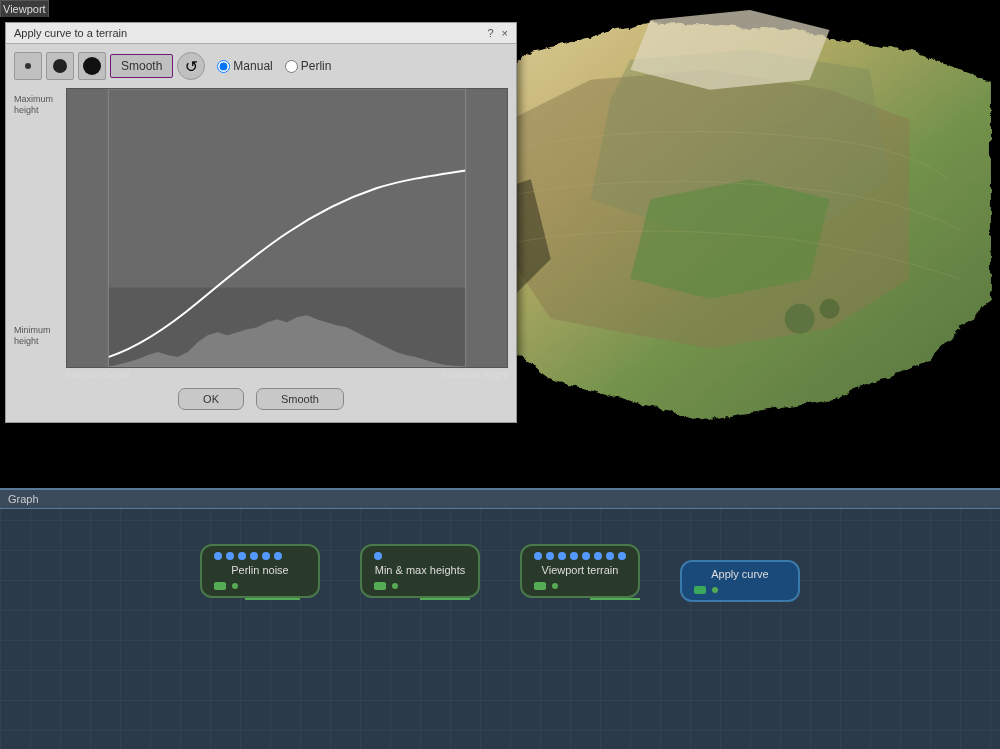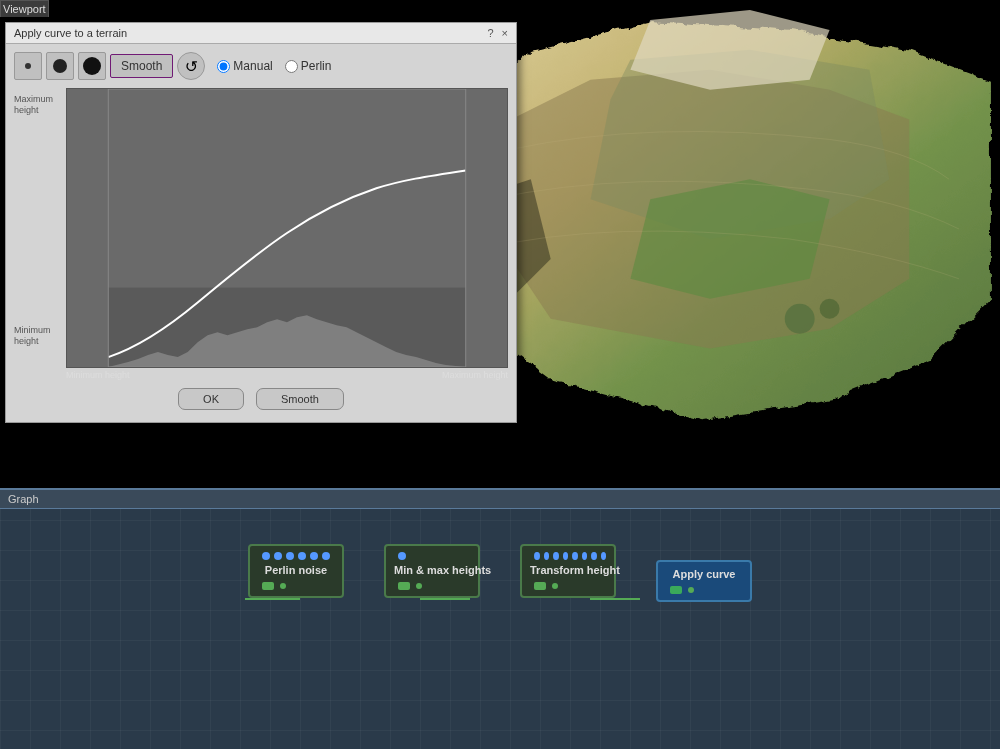--- a/index.html
+++ b/index.html
@@ -185,25 +185,24 @@
       align-items: center;
       justify-content: center;
       gap: 40px;
       padding-top: 30px;
       position: relative;
     }
 
     .node {
       background: #2a3a2a;
       border: 2px solid #4a7a4a;
-      border-radius: 4px;
-      width: 96px;
+      border-radius: 12px;
+      width: 120px;
       padding: 6px 8px;
       position: relative;
-      font-weight: bold;
     }
 
     .node-active {
       background: #1a4a7a;
       border: 2px solid #3a7aaa;
     }
 
     .node-label {
       font-size: 11px;
       color: #ddd;
@@ -446,21 +445,21 @@
       <div class="node-ports-top">
         <div class="port-dot"></div>
         <div class="port-dot"></div>
         <div class="port-dot"></div>
         <div class="port-dot"></div>
         <div class="port-dot"></div>
         <div class="port-dot"></div>
         <div class="port-dot"></div>
         <div class="port-dot"></div>
       </div>
-      <div class="node-label">Transform height</div>
+      <div class="node-label">Viewport terrain</div>
       <div class="node-ports-bottom">
         <div class="output-connector"></div>
         <div class="port-dot small green"></div>
       </div>
     </div>
 
     <div class="node node-active" style="position:relative; z-index:2;margin-top:21px;">
       <div class="node-label">Apply curve</div>
       <div class="node-ports-bottom">
         <div class="output-connector" style="background:#3aaa5a;"></div>

